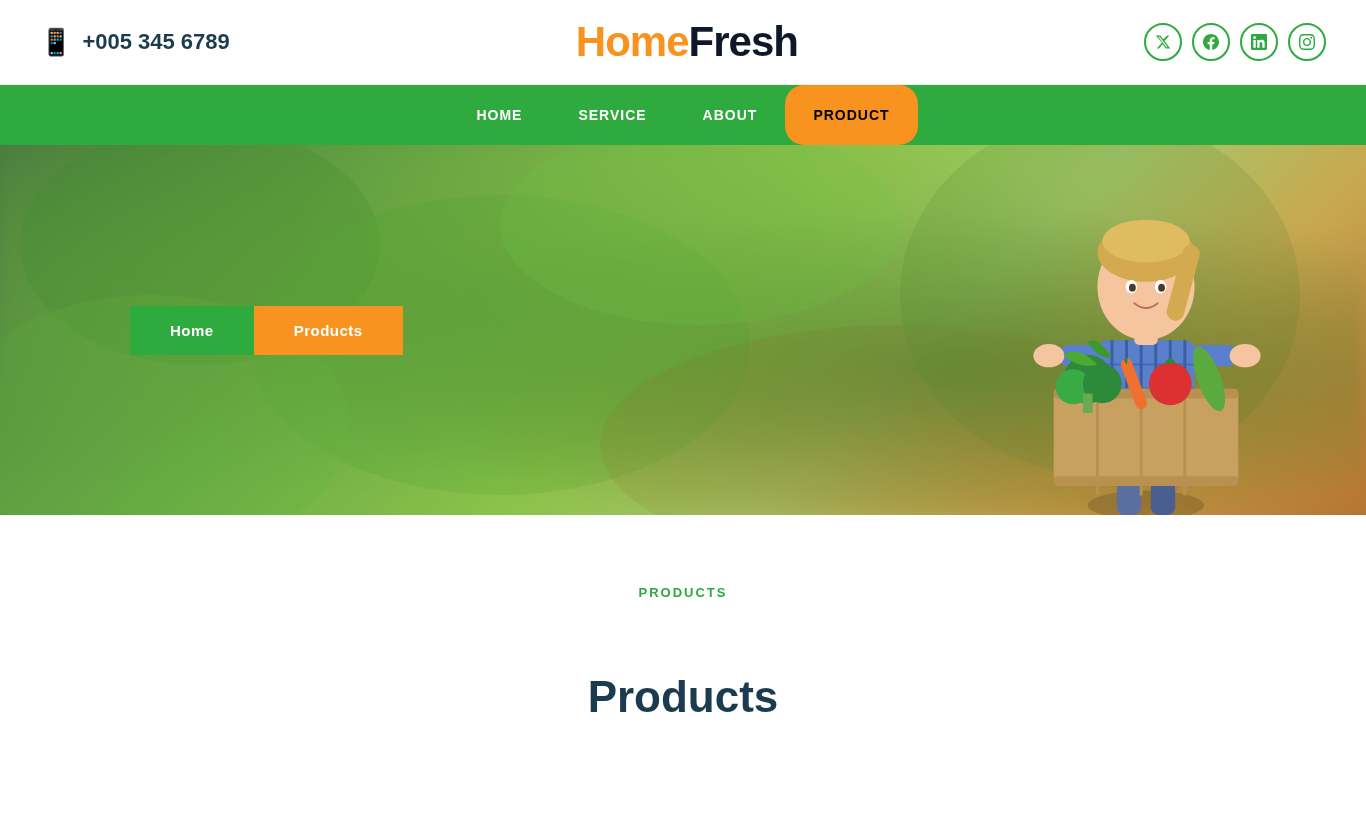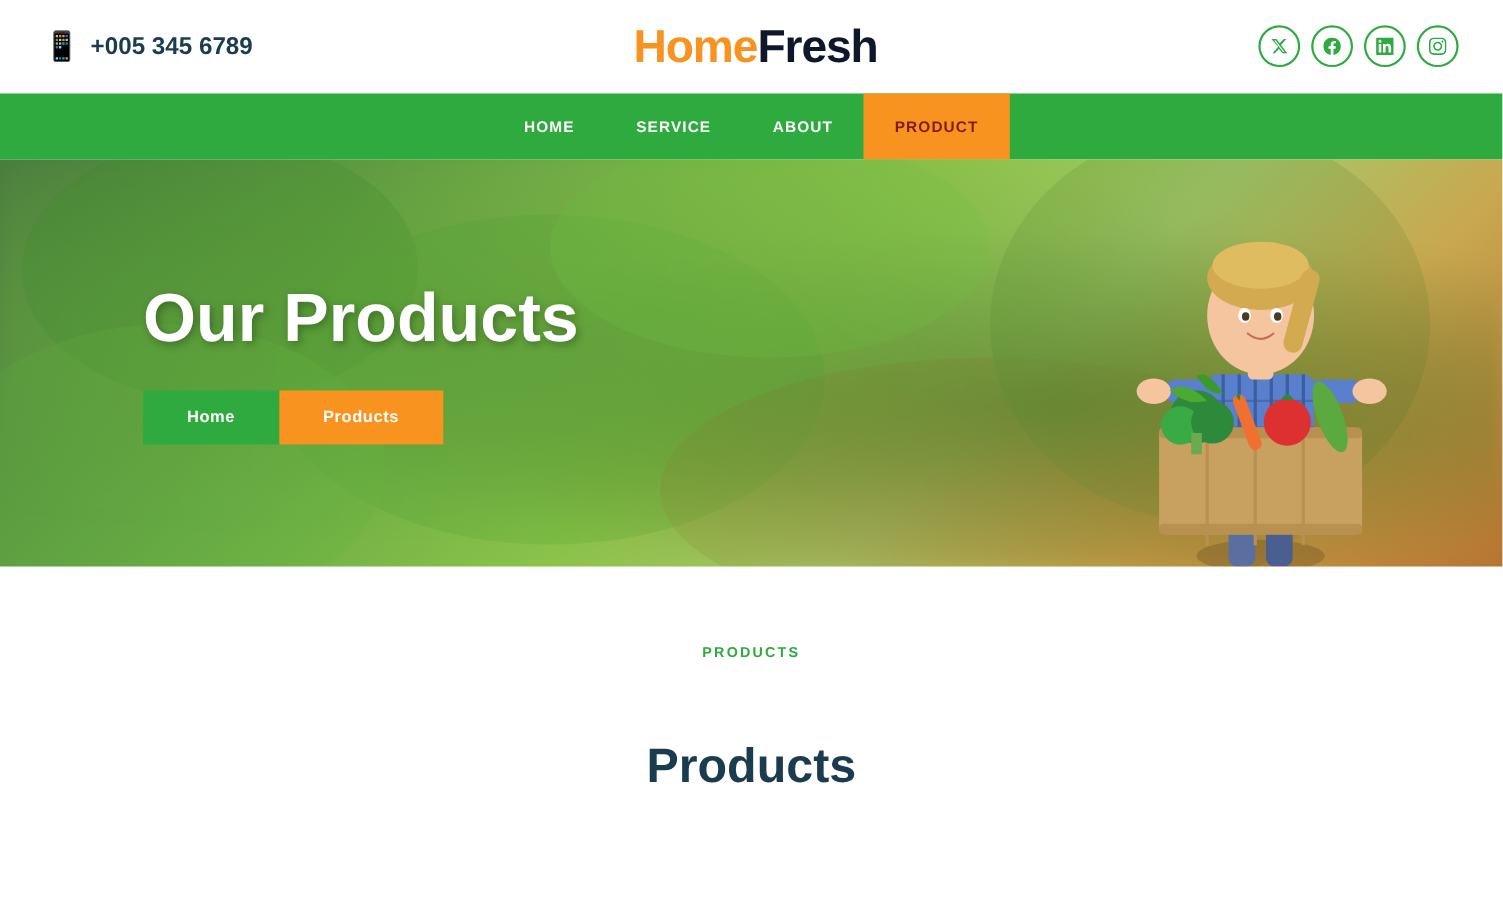--- a/index.html
+++ b/index.html
@@ -68,21 +68,22 @@
       font-size: 14px;
       font-weight: 600;
       letter-spacing: 1px;
       cursor: pointer;
       text-transform: uppercase;
       text-decoration: none;
       transition: background 0.2s;
     }
     .nav-item.active {
       background: #f7931e;
-      color: #7f1d1d;
+      color: #000000;
+      border-radius: 19px;
     }
     .nav-item .dropdown-arrow {
       margin-left: 6px;
       font-size: 11px;
     }
 
     
     .hero {
       position: relative;
       width: 100%;
@@ -228,21 +229,20 @@
   <svg style="position:absolute;top:0;left:0;width:100%;height:100%;opacity:0.4;pointer-events:none;" viewBox="0 0 1366 370" preserveAspectRatio="xMidYMid slice">
     <ellipse cx="200" cy="100" rx="180" ry="120" fill="#3a8a2a" opacity="0.6"></ellipse>
     <ellipse cx="500" cy="200" rx="250" ry="150" fill="#4aa030" opacity="0.5"></ellipse>
     <ellipse cx="150" cy="280" rx="200" ry="130" fill="#5cb83a" opacity="0.4"></ellipse>
     <ellipse cx="700" cy="80" rx="200" ry="100" fill="#6acc44" opacity="0.4"></ellipse>
     <ellipse cx="900" cy="300" rx="300" ry="120" fill="#8a6020" opacity="0.3"></ellipse>
     <ellipse cx="1100" cy="150" rx="200" ry="180" fill="#4a7a2a" opacity="0.4"></ellipse>
   </svg>
 
   <div class="hero-content">
-    <h1 class="hero-title">Our Products</h1>
     <div class="hero-breadcrumb">
       <button class="hero-btn hero-btn-home">Home</button>
       <button class="hero-btn hero-btn-products">Products</button>
     </div>
   </div>
 
   <div class="hero-image-area">
     <svg class="woman-figure" viewBox="0 0 300 350" xmlns="http://www.w3.org/2000/svg">
 
       <ellipse cx="150" cy="340" rx="60" ry="15" fill="rgba(0,0,0,0.15)"></ellipse>

